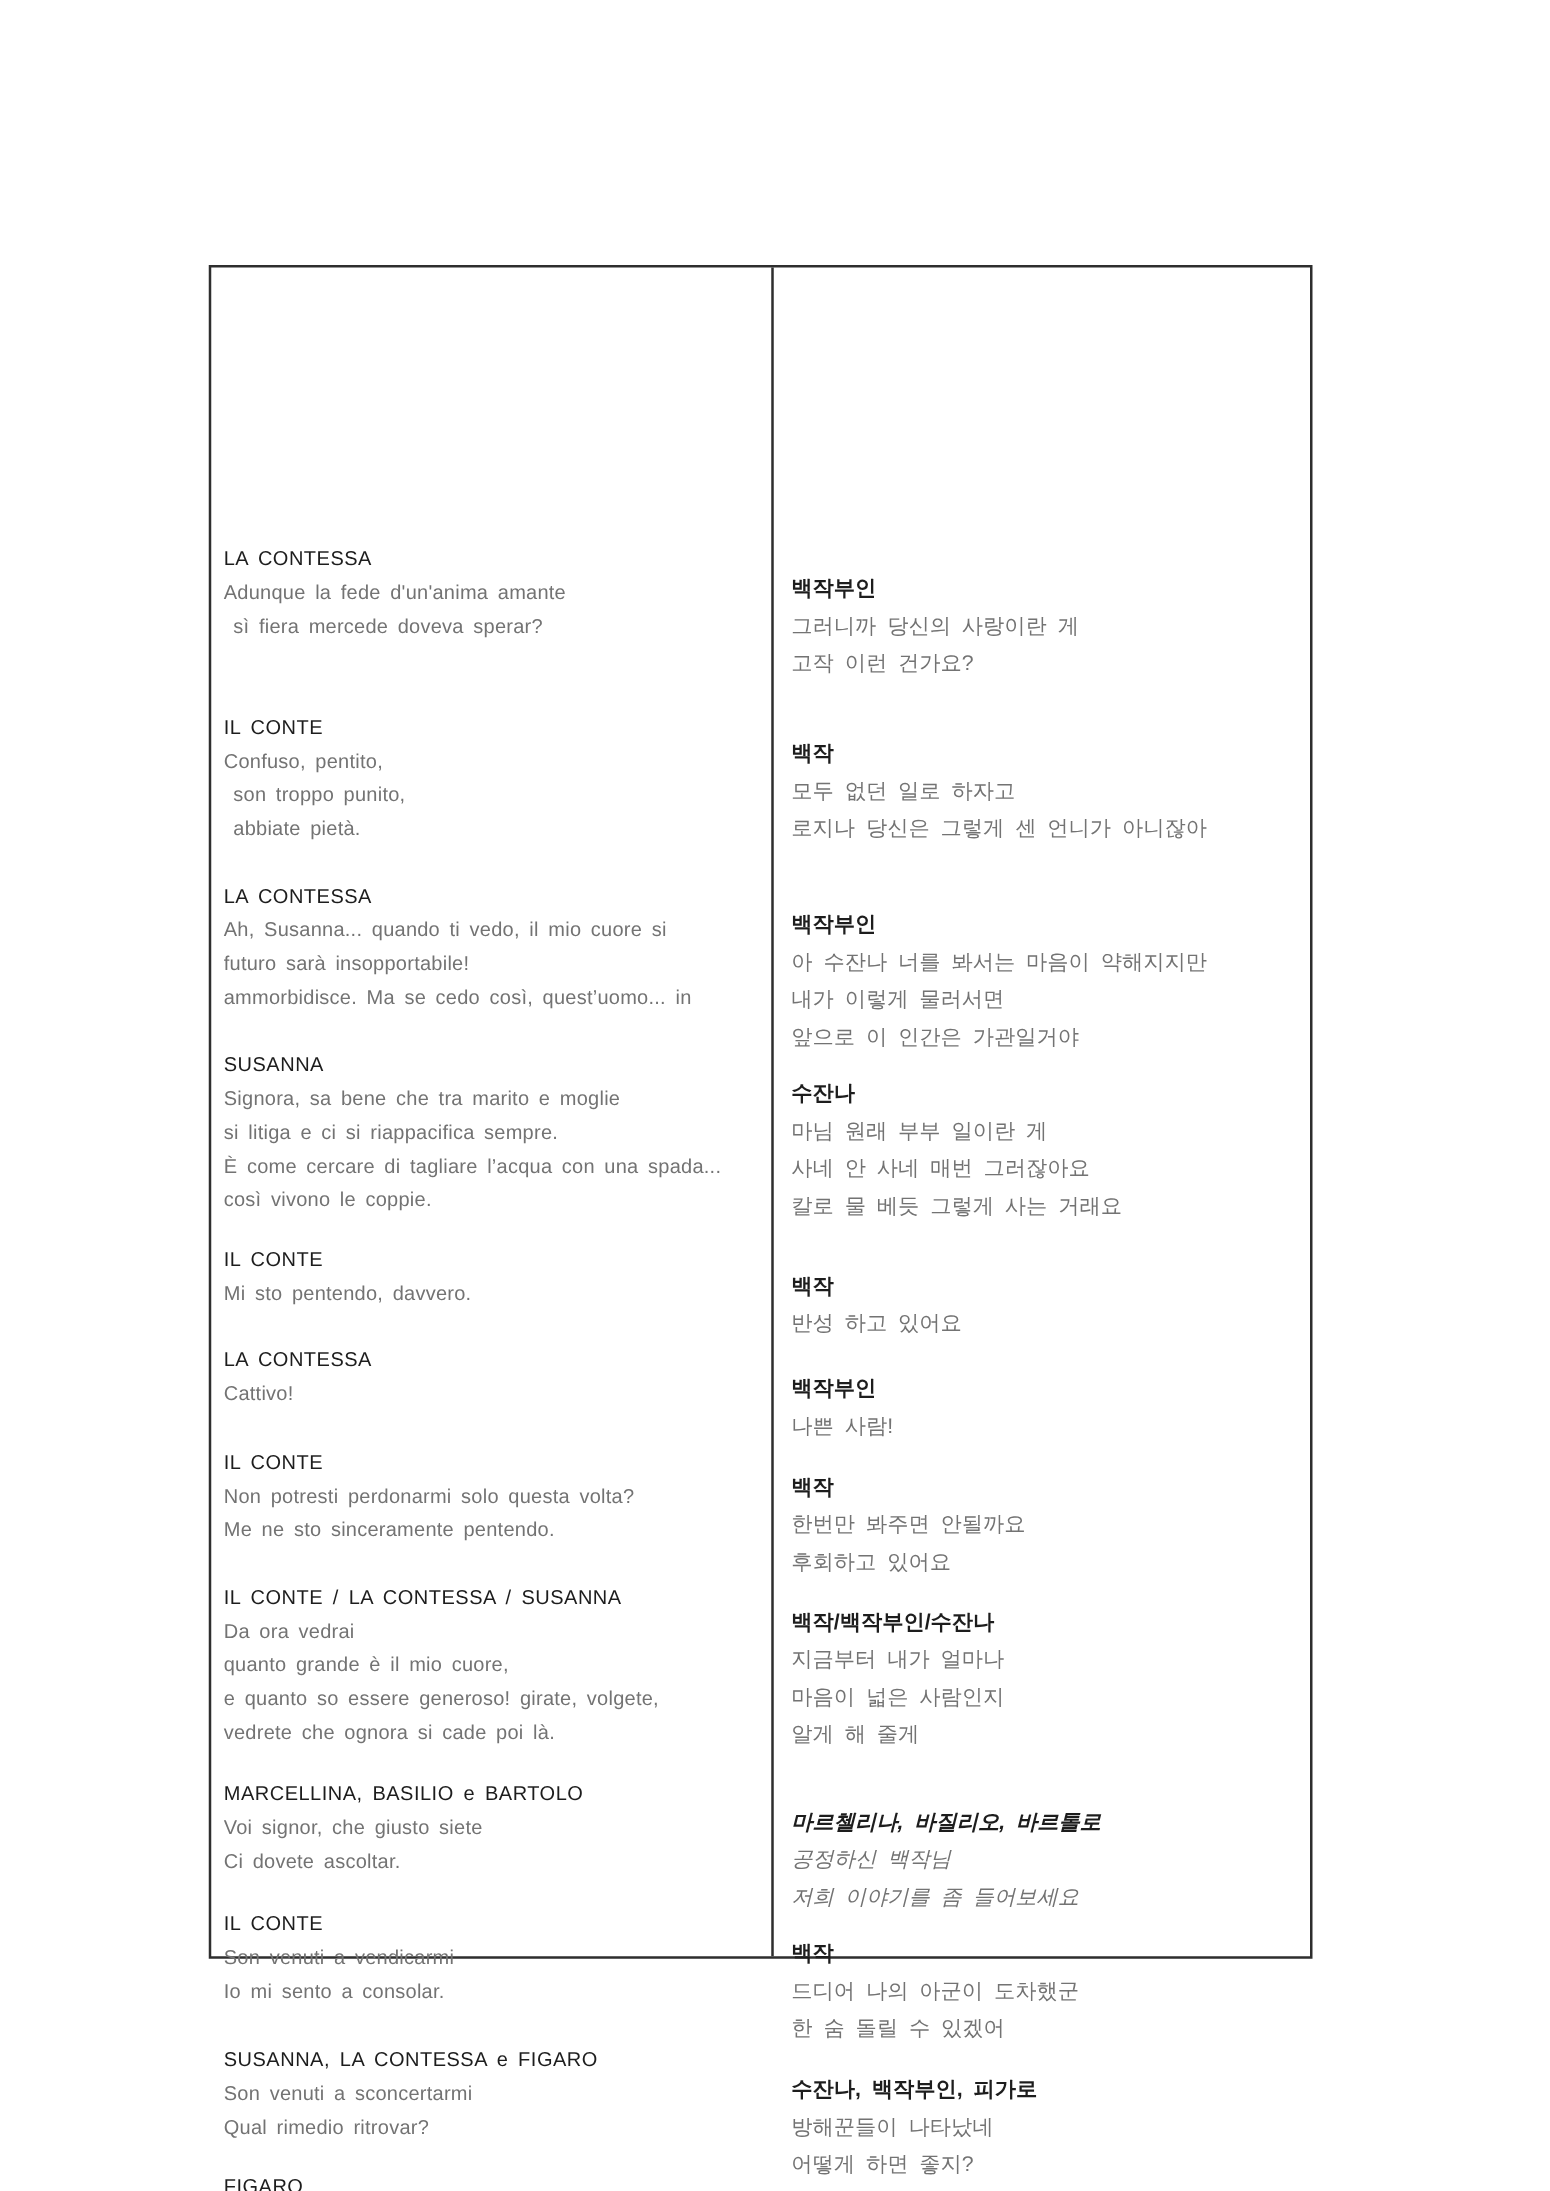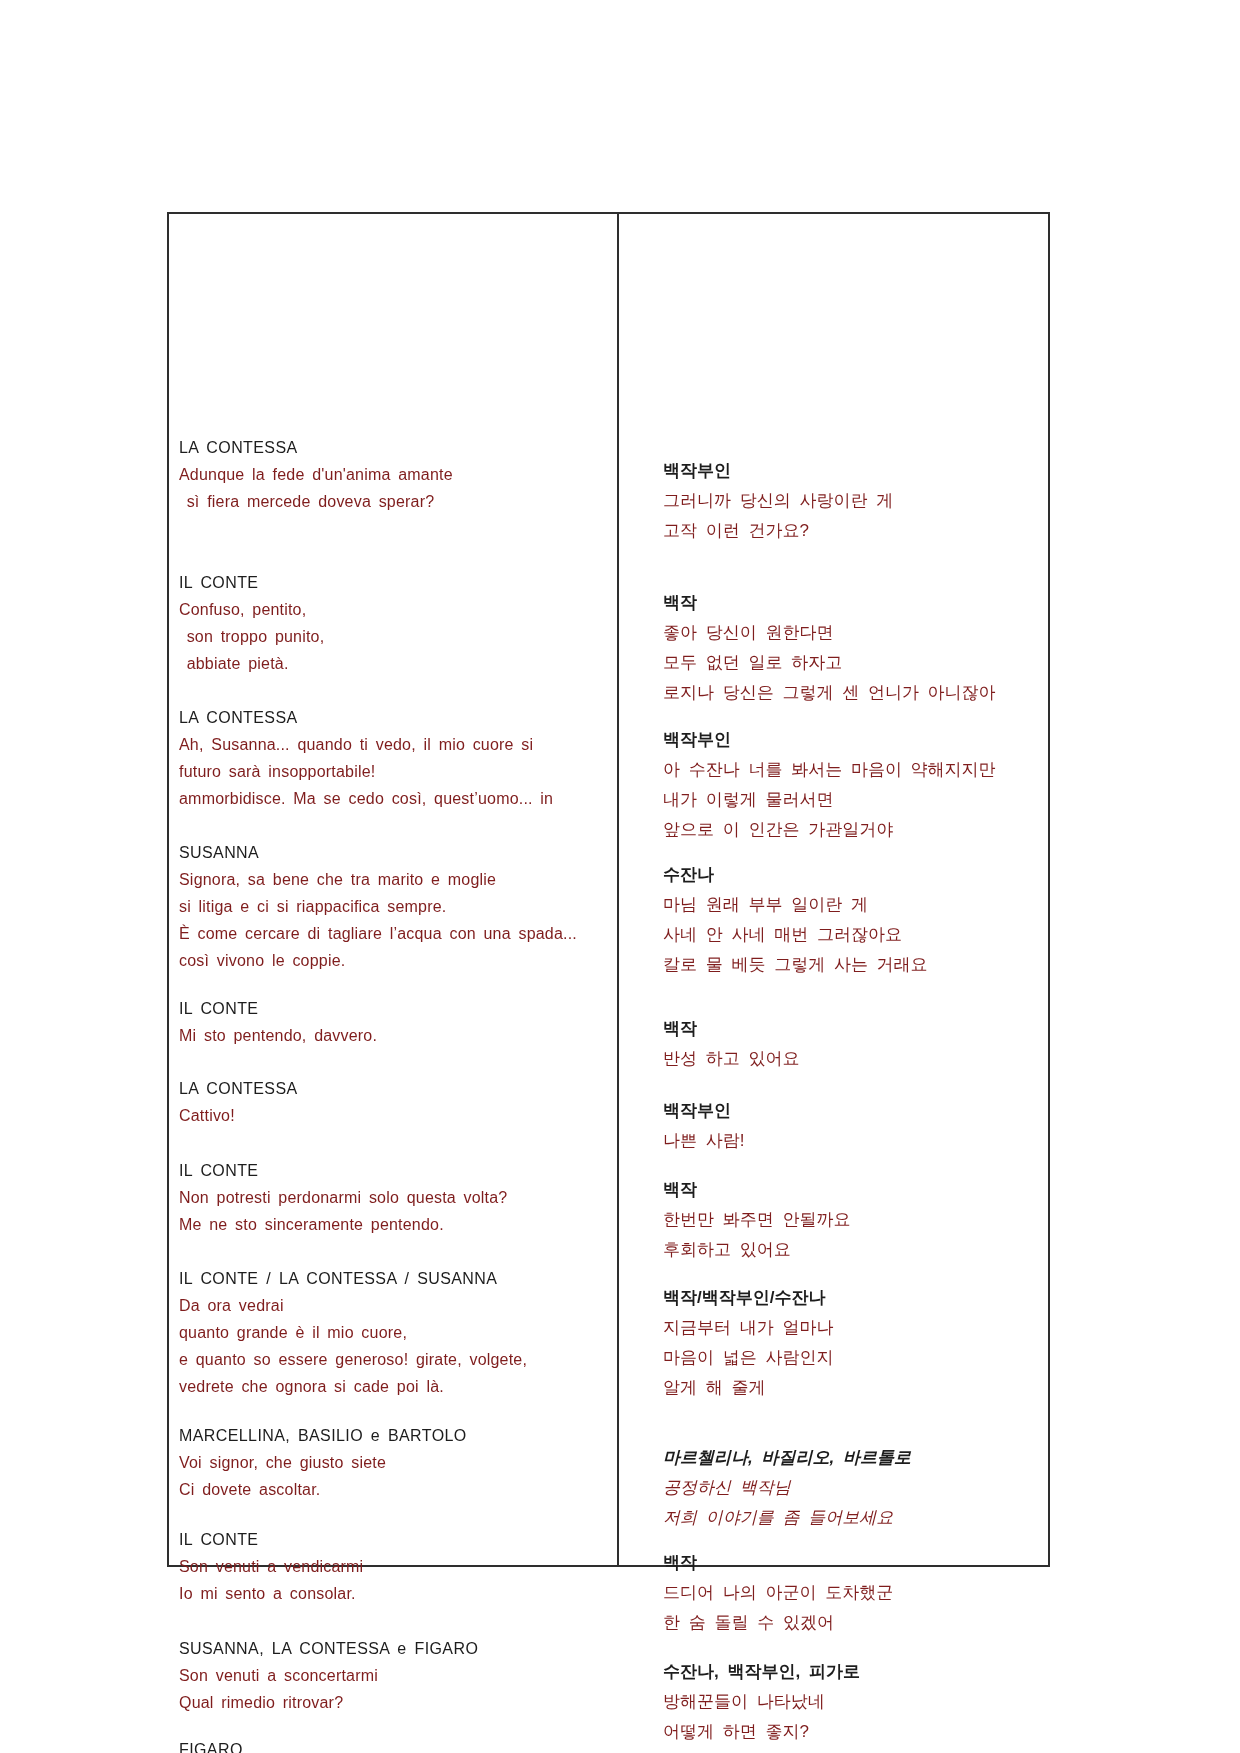--- a/index.html
+++ b/index.html
@@ -34,21 +34,20 @@
     height: 100%;
   }
   .col-italian {
     left: 0;
     width: 448px;
     border-right: 2px solid #2e2e2e;
   }
   .col-korean {
     left: 450px;
     width: 486px;
-    margin-left: 30px;
   }
   .stanza {
     position: absolute;
     left: 0;
     right: 2px;
   }
   .col-italian .stanza {
     padding-left: 10px;
     font-size: 16px;
     line-height: 27px;
@@ -66,21 +65,21 @@
     color: #1d1d1d;
   }
   .col-italian .speaker {
     letter-spacing: 0.4px;
   }
   .col-korean .speaker {
     font-weight: bold;
   }
   .line {
     white-space: pre;
-    color: #7f1d1d;
+    color: #737373;
   }
 </style>
 </head>
 <body>
 
 <div class="page">
   <div class="libretto-table">
     <div class="col col-italian">
         <div class="stanza" style="top: 220px;">
           <div class="speaker">LA CONTESSA</div>
@@ -146,21 +145,20 @@
         </div>
       </div>
     <div class="col col-korean">
         <div class="stanza" style="top: 242px;">
           <div class="speaker">백작부인</div>
           <div class="line">그러니까 당신의 사랑이란 게</div>
           <div class="line">고작 이런 건가요?</div>
         </div>
         <div class="stanza" style="top: 374px;">
           <div class="speaker">백작</div>
-          <div class="line">좋아 당신이 원한다면</div>
           <div class="line">모두 없던 일로 하자고</div>
           <div class="line">로지나 당신은 그렇게 센 언니가 아니잖아</div>
         </div>
         <div class="stanza" style="top: 511px;">
           <div class="speaker">백작부인</div>
           <div class="line">아 수잔나 너를 봐서는 마음이 약해지지만</div>
           <div class="line">내가 이렇게 물러서면</div>
           <div class="line">앞으로 이 인간은 가관일거야</div>
         </div>
         <div class="stanza" style="top: 646px;">

